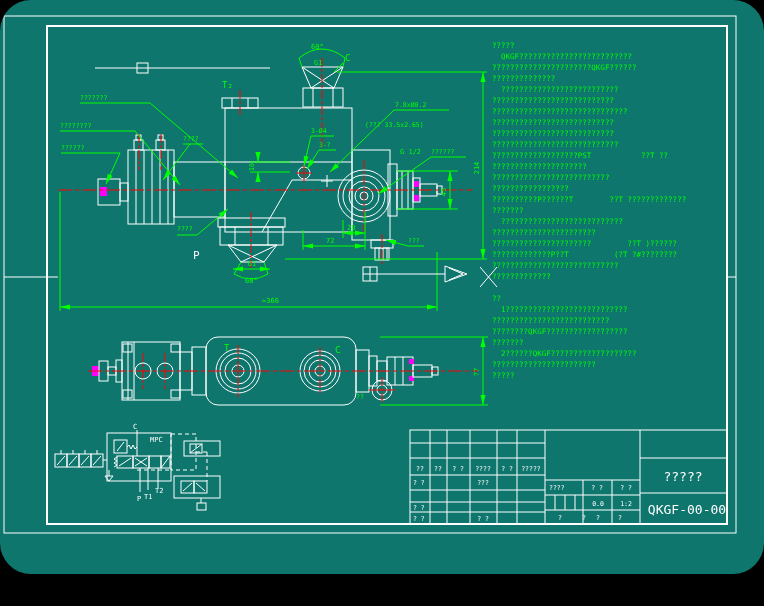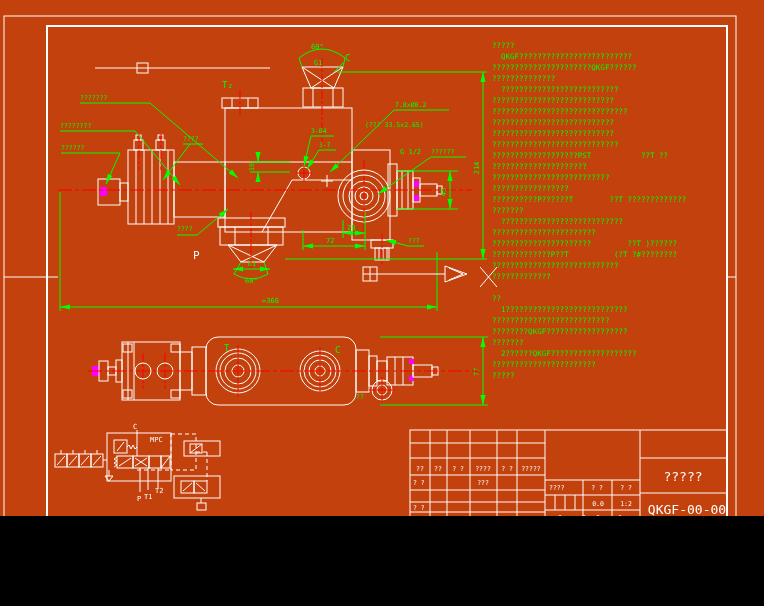--- a/index.html
+++ b/index.html
@@ -1,17 +1,17 @@
 <!DOCTYPE html>
 <html><head>
 <meta charset="utf-8">
 <style>
   html,body{margin:0;padding:0;background:#000;}
-  #stage{position:relative;width:764px;height:516px;background:#c2410c;overflow:hidden;
-         font-family:"DejaVu Sans Mono",monospace;}
+  #stage{position:relative;width:764px;height:574px;background:#0f766e;overflow:hidden;
+         font-family:"DejaVu Sans Mono",monospace;border-radius:31px;}
   #cad{position:absolute;left:0;top:0;}
   #notes{position:absolute;left:492px;top:40px;margin:0;color:#00ff00;
          font:7.5px/11px "DejaVu Sans Mono",monospace;white-space:pre;}
   text{font-family:"DejaVu Sans Mono",monospace;fill:#00ff00;}
   .w{fill:#ffffff;}
   .t7{font-size:7px;} .t6{font-size:6.5px;} .t9{font-size:9px;} .t11{font-size:11px;}
   .t13{font-size:13px;}
   .ln{stroke:#ffffff;stroke-width:1;fill:none;}
   .ln2{stroke:#ffffff;stroke-width:2;fill:none;}
   .gn{stroke:#00ff00;stroke-width:1;fill:none;}

